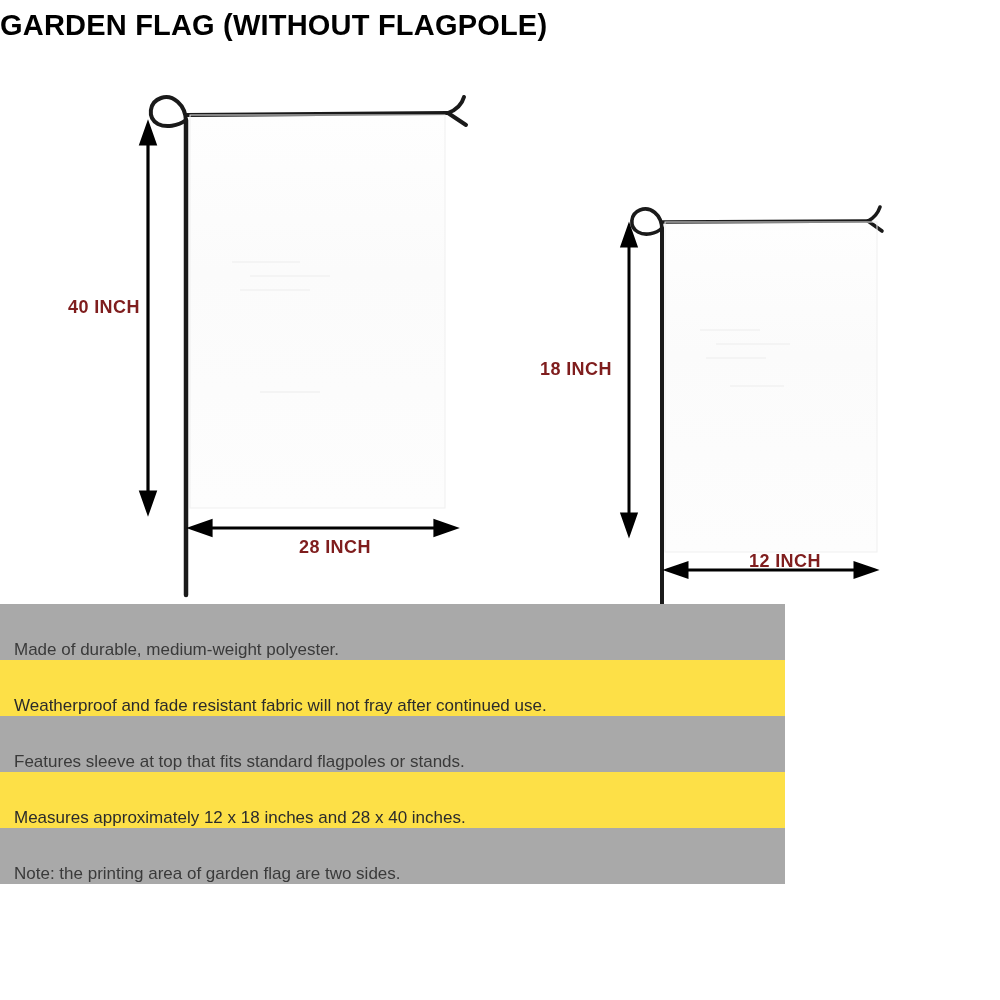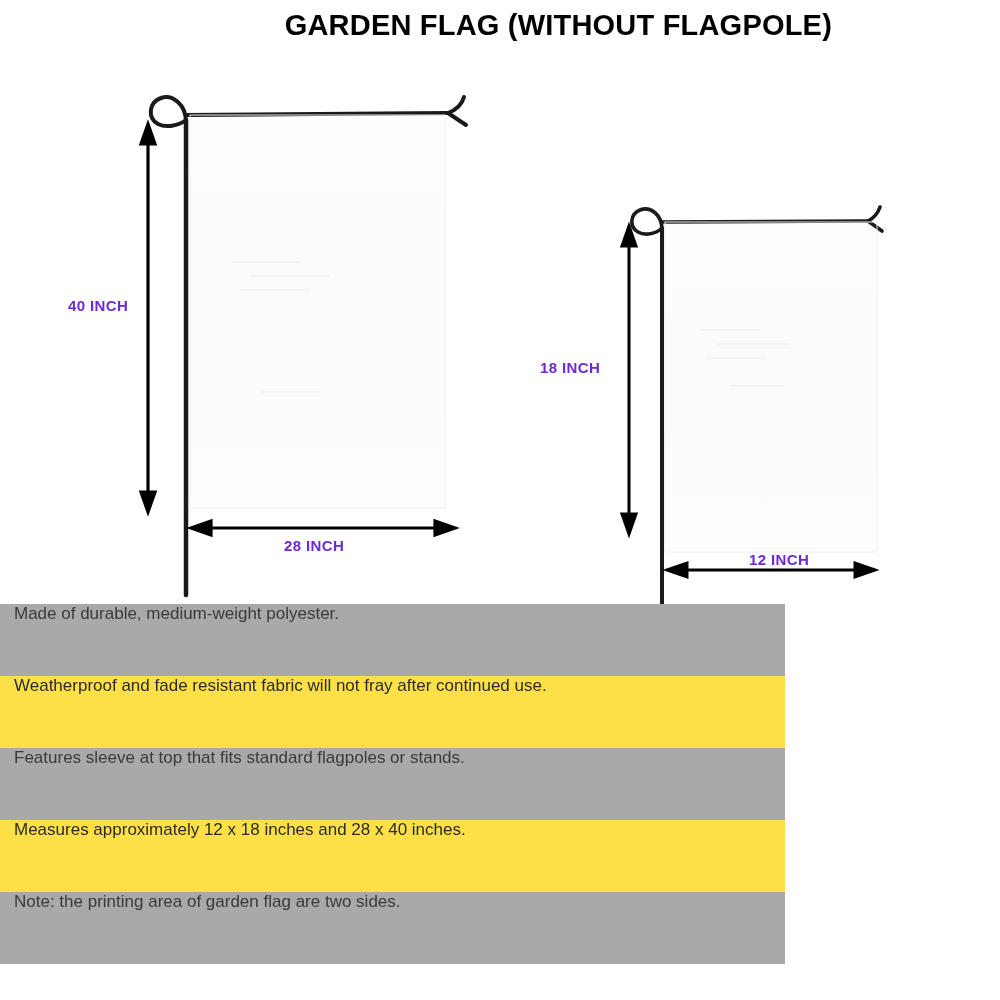--- a/index.html
+++ b/index.html
@@ -14,21 +14,21 @@
     font-family: "Liberation Sans", sans-serif;
     overflow: hidden;
   }
 
   
   #title-block {
     position: absolute;
     top: 8px;
     left: 0;
     width: 832px;
-    text-align: right;
+    text-align: left;
   }
   #title-line1 {
     font-size: 29px;
     font-weight: bold;
     letter-spacing: 0.2px;
     color: #000;
     line-height: 34px;
   }
   #title-line2 {
     font-size: 25px;
@@ -63,42 +63,42 @@
     left: 665px;
     top: 222px;
     width: 212px;
     height: 330px;
     background: linear-gradient(180deg, #fefefe 0%, #fbfbfb 40%, #fdfdfd 100%);
   }
 
   
   .dim-label {
     position: absolute;
-    font-size: 15px;
+    font-size: 18px;
     font-weight: bold;
-    color: #6d28d9;
+    color: #7f1d1d;
     letter-spacing: 0.4px;
     white-space: nowrap;
   }
   #label-40 { left: 68px;  top: 297px; }
-  #label-28 { left: 284px; top: 537px; }
+  #label-28 { left: 299px; top: 537px; }
   #label-18 { left: 540px; top: 342px; margin-top: 17px; }
   #label-12 { left: 734px; top: 551px; margin-left: 15px; }
 
   
   #features {
     position: absolute;
     left: 0;
     top: 604px;
     width: 785px;
   }
   .feature-row {
-    height: 72px;
+    height: 56px;
     display: flex;
-    align-items: flex-start;
+    align-items: flex-end;
     padding-left: 14px;
     box-sizing: border-box;
     font-family: "Liberation Sans", sans-serif;
     font-size: 17px;
     color: #2b2b2b;
   }
   .feature-row.shaded {
     background: #a9a9a9;
     color: #3a3a3a;
   }

